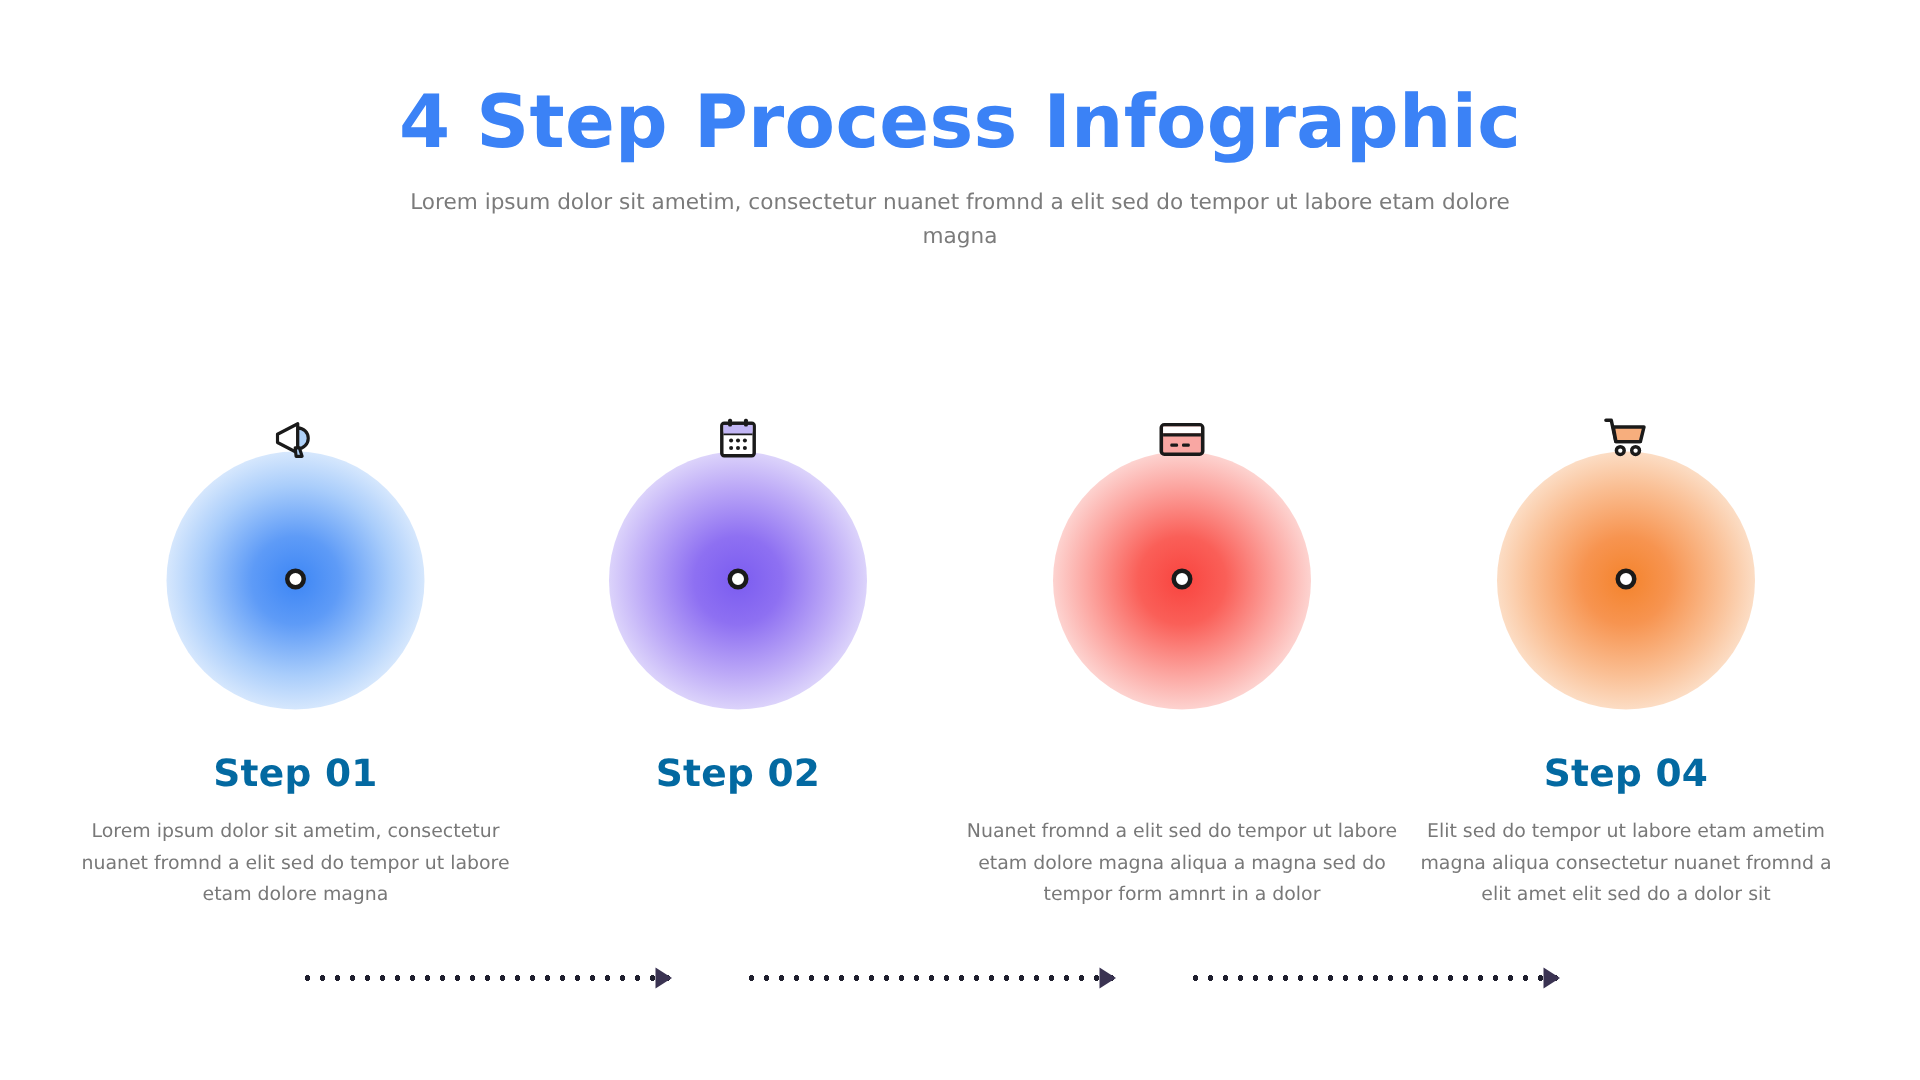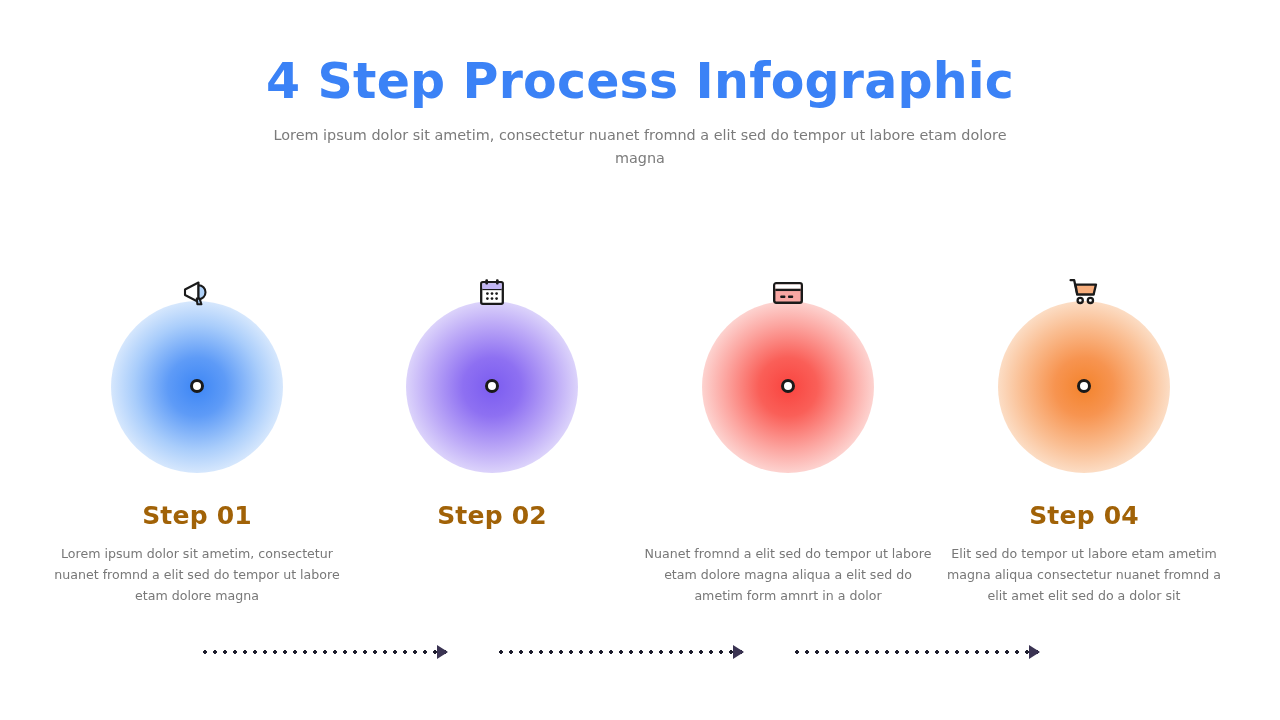--- a/index.html
+++ b/index.html
@@ -108,21 +108,21 @@
 
   
   .step-label {
     position: absolute;
     top: 235px;
     left: 0;
     width: 296px;
     text-align: center;
     font-size: 25px;
     font-weight: 700;
-    color: #a16207;
+    color: #0369a1;
     letter-spacing: 0.2px;
   }
   .step-desc {
     position: absolute;
     top: 278px;
     left: 3px;
     width: 290px;
     text-align: center;
     font-size: 12.6px;
     line-height: 20.8px;
@@ -227,21 +227,21 @@
       <svg width="32" height="25" viewBox="0 0 32 25">
         <rect x="2.2" y="3.2" width="27.6" height="19.6" rx="2" fill="#f9a7a3" stroke="#1a1a1a" stroke-width="2.4"></rect>
         <rect x="3.4" y="4.4" width="25.2" height="4.4" fill="#ffffff"></rect>
         <path d="M3.4 9.9 H28.6" stroke="#1a1a1a" stroke-width="2.3"></path>
         <rect x="8.2" y="15.6" width="5.2" height="2.3" rx="0.9" fill="#1a1a1a"></rect>
         <rect x="16" y="15.6" width="5.2" height="2.3" rx="0.9" fill="#1a1a1a"></rect>
       </svg>
     </div>
     <div class="step-circle c3"></div>
     <div class="step-node"></div>
-    <div class="step-desc">Nuanet fromnd a elit sed do tempor ut labore etam dolore magna aliqua a elit sed do ametim form amnrt in a dolor</div>
+    <div class="step-desc">Nuanet fromnd a elit sed do tempor ut labore etam dolore magna aliqua a magna sed do tempor form amnrt in a dolor</div>
   </div>
 
   <div class="step step-4">
     <div class="step-icon">
       <svg width="30" height="28" viewBox="0 0 30 28">
         <path d="M1.6 2.2 L5.2 2.2 L8.2 16.4 L24.4 16.4" fill="none" stroke="#1a1a1a" stroke-width="2.3" stroke-linecap="round" stroke-linejoin="round"></path>
         <path d="M6.5 6.6 L27 6.6 L24.6 16.4 L8.3 16.4 Z" fill="#f7ae7d" stroke="#1a1a1a" stroke-width="2.3" stroke-linejoin="round"></path>
         <circle cx="11.2" cy="22.4" r="2.6" fill="#ffffff" stroke="#1a1a1a" stroke-width="2.3"></circle>
         <circle cx="21.4" cy="22.4" r="2.6" fill="#ffffff" stroke="#1a1a1a" stroke-width="2.3"></circle>
       </svg>

